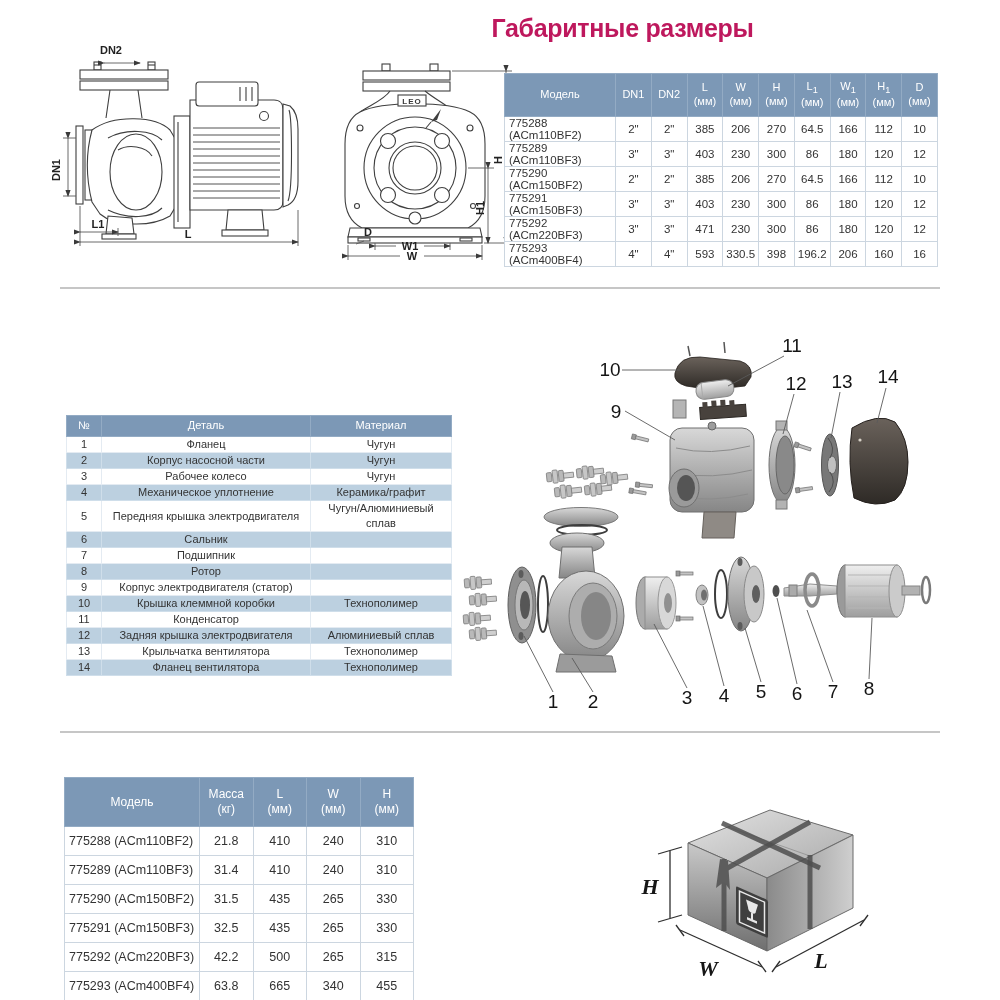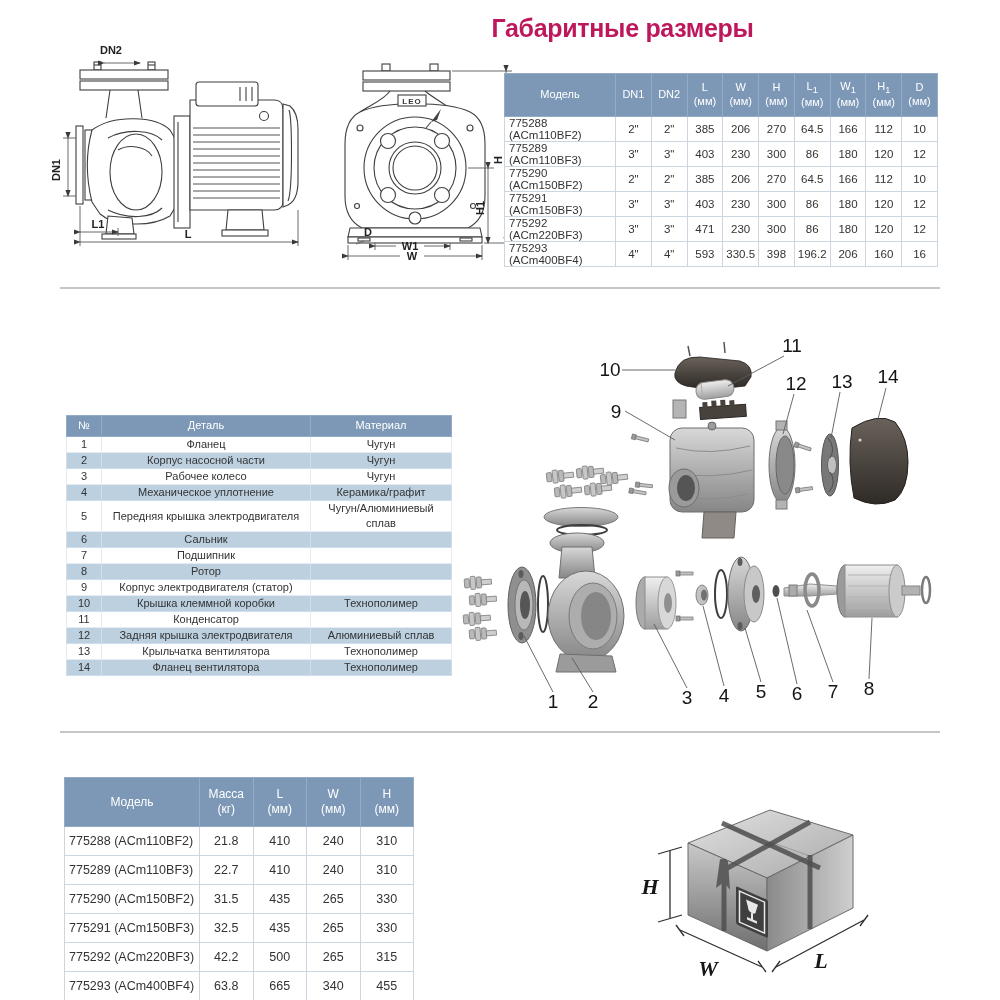--- a/index.html
+++ b/index.html
@@ -573,21 +573,21 @@
     <tbody>
         <tr>
           <td>775288 (ACm110BF2)</td>
           <td>21.8</td>
           <td>410</td>
           <td>240</td>
           <td>310</td>
         </tr>
         <tr>
           <td>775289 (ACm110BF3)</td>
-          <td>22.7</td>
+          <td>31.4</td>
           <td>410</td>
           <td>240</td>
           <td>310</td>
         </tr>
         <tr>
           <td>775290 (ACm150BF2)</td>
           <td>31.5</td>
           <td>435</td>
           <td>265</td>
           <td>330</td>

